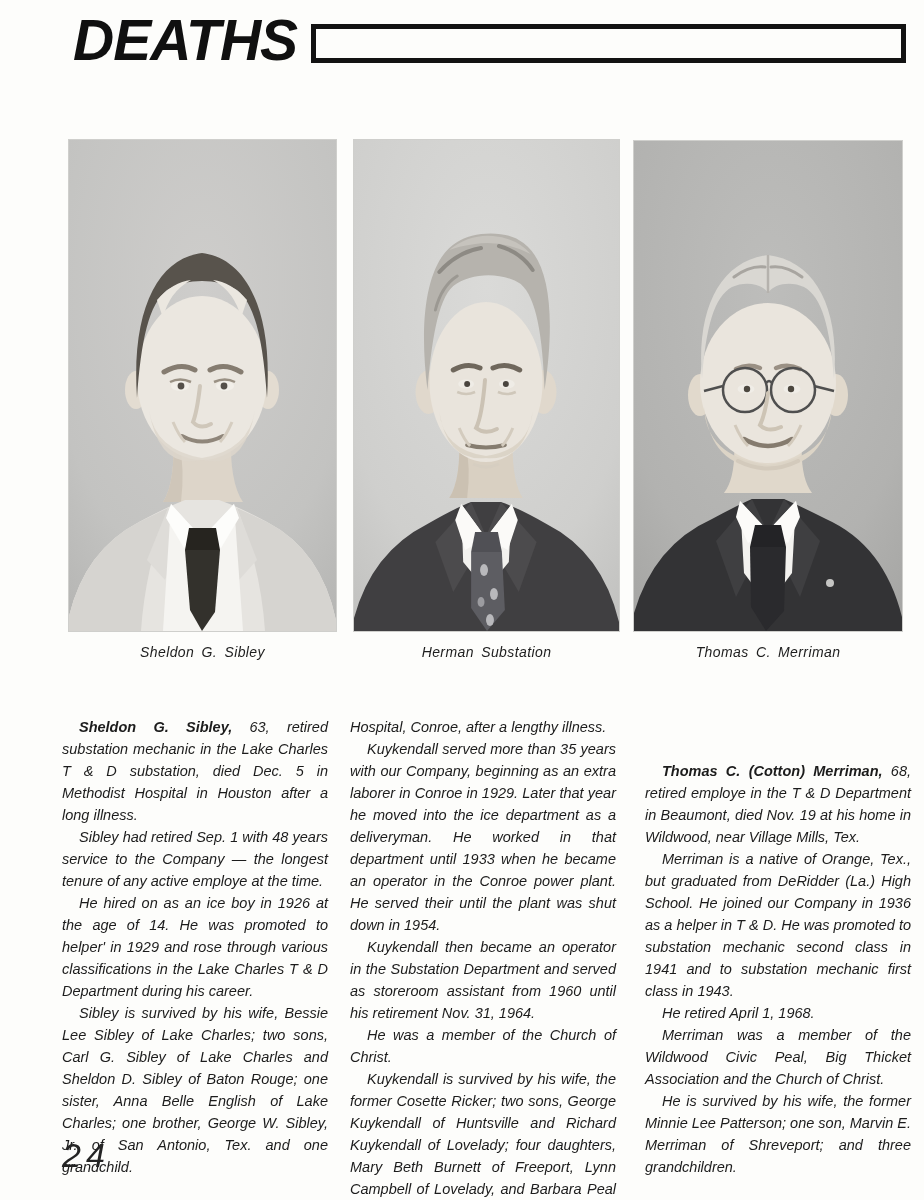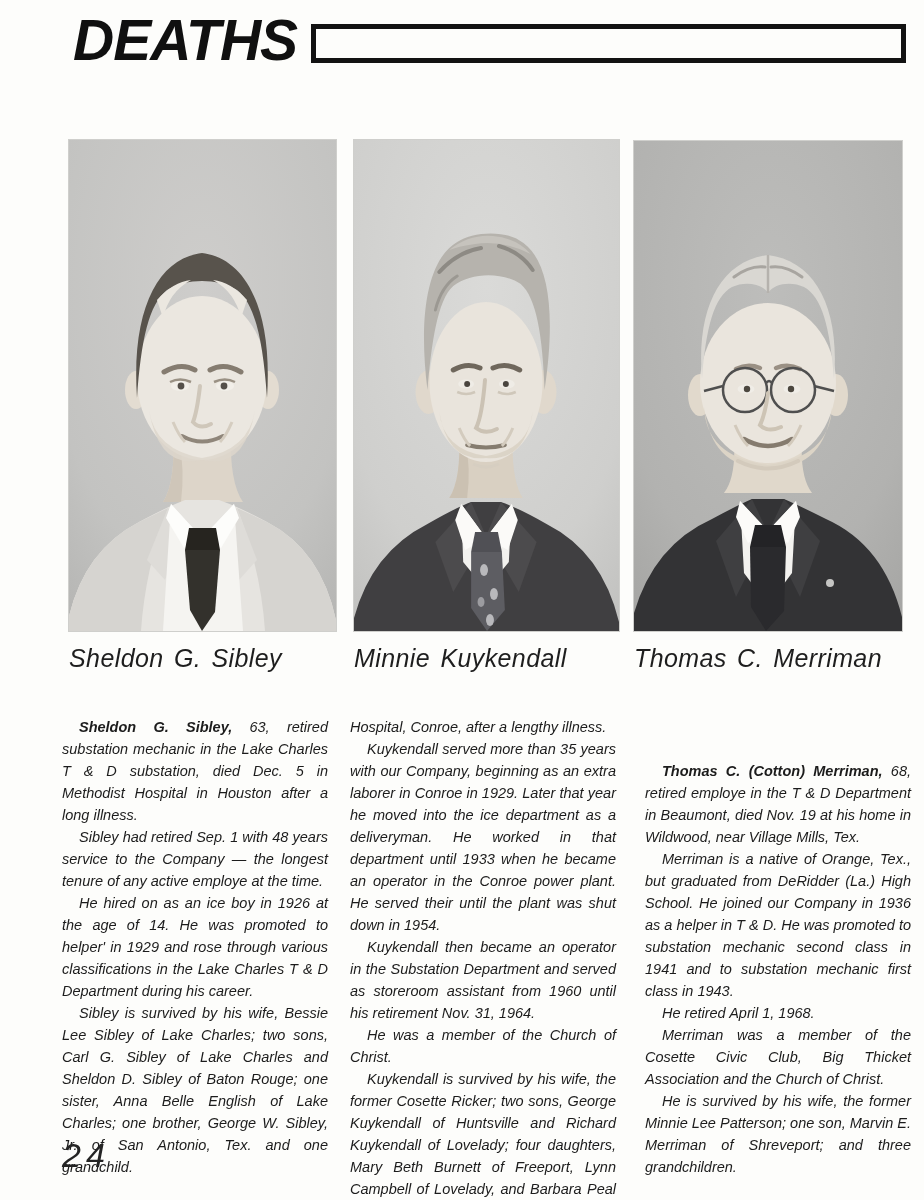--- a/index.html
+++ b/index.html
@@ -40,22 +40,22 @@
   .photos { position: absolute; left: 0; top: 0; width: 924px; height: 690px; }
   .fig { position: absolute; margin: 0; }
   .fig1 { left: 69px;  top: 140px; width: 267px; }
   .fig2 { left: 354px; top: 140px; width: 265px; }
   .fig3 { left: 634px; top: 141px; width: 268px; }
   .photo { width: 100%; height: 491px; line-height: 0; box-shadow: 0 0 0 1px rgba(120,120,118,0.35); }
   .fig3 .photo { height: 490px; }
   .photo svg { width: 100%; height: 100%; display: block; }
   .caption {
     margin-top: 13px;
-    text-align: left;
-    font-size: 25px;
+    text-align: center;
+    font-size: 14px;
     color: #1e1e1e;
     letter-spacing: 0.4px;
     word-spacing: 3px;
   }
 
   
   .col {
     position: absolute;
     top: 716px;
     width: 266px;
@@ -185,21 +185,21 @@
           <circle cx="153" cy="244" r="3" fill="#4a453f"></circle>
           <path d="M104,252 Q113,256 122,252" stroke="#cfc7ba" stroke-width="2.5" fill="none"></path>
           <path d="M145,252 Q154,256 163,252" stroke="#cfc7ba" stroke-width="2.5" fill="none"></path>
           <path d="M132,240 Q129,276 123,288 Q132,295 144,289" stroke="#cbc2b4" stroke-width="4" fill="none" stroke-linecap="round"></path>
           <path d="M114,305 Q133,310 152,305" stroke="#857c6f" stroke-width="4" fill="none" stroke-linecap="round"></path>
           <path d="M106,288 Q111,300 117,306" stroke="#d3cbbe" stroke-width="3" fill="none"></path>
           <path d="M160,288 Q155,300 149,306" stroke="#d3cbbe" stroke-width="3" fill="none"></path>
           <path d="M120,324 Q133,330 146,324" stroke="#d6cec1" stroke-width="3" fill="none"></path>
         </svg>
       </div>
-      <figcaption class="caption">Minnie Kuykendall</figcaption>
+      <figcaption class="caption">Herman Substation</figcaption>
     </figure>
 
     <figure class="fig fig3">
       <div class="photo">
         <svg viewBox="0 0 268 490" preserveAspectRatio="none">
           <defs>
             <radialGradient id="bg3" cx="50%" cy="30%" r="90%">
               <stop offset="0%" stop-color="#bdbdbb"></stop>
                 <stop offset="65%" stop-color="#b2b2b0"></stop>
                 <stop offset="100%" stop-color="#a2a2a0"></stop>
@@ -262,21 +262,21 @@
       <p>Kuykendall served more than 35 years with our Company, beginning as an extra laborer in Conroe in 1929. Later that year he moved into the ice department as a deliveryman. He worked in that department until 1933 when he became an operator in the Conroe power plant. He served their until the plant was shut down in 1954.</p>
       <p>Kuykendall then became an operator in the Substation Department and served as storeroom assistant from 1960 until his retirement Nov. 31, 1964.</p>
       <p>He was a member of the Church of Christ.</p>
       <p>Kuykendall is survived by his wife, the former Cosette Ricker; two sons, George Kuykendall of Huntsville and Richard Kuykendall of Lovelady; four daughters, Mary Beth Burnett of Freeport, Lynn Campbell of Lovelady, and Barbara Peal and Eunice Rogers, both of Montgomery;</p>
     </div>
 
     <div class="col col-3">
       <p class="entry-lg"><b class="lead">Thomas C. (Cotton) Merriman,</b><span> 68, retired employe in the T &amp; D Department in Beaumont, died Nov. 19 at his home in Wildwood, near Village Mills, Tex.</span></p>
       <p>Merriman is a native of Orange, Tex., but graduated from DeRidder (La.) High School. He joined our Company in 1936 as a helper in T &amp; D. He was promoted to substation mechanic second class in 1941 and to substation mechanic first class in 1943.</p>
       <p>He retired April 1, 1968.</p>
-      <p>Merriman was a member of the Cosette Civic Club, Big Thicket Association and the Church of Christ.</p>
+      <p>Merriman was a member of the Wildwood Civic Peal, Big Thicket Association and the Church of Christ.</p>
       <p>He is survived by his wife, the former Minnie Lee Patterson; one son, Marvin E. Merriman of Shreveport; and three grandchildren.</p>
     </div>
 
   </section>
 
   <div class="pageno">24</div>
 
 </div>
 
 </body></html>

